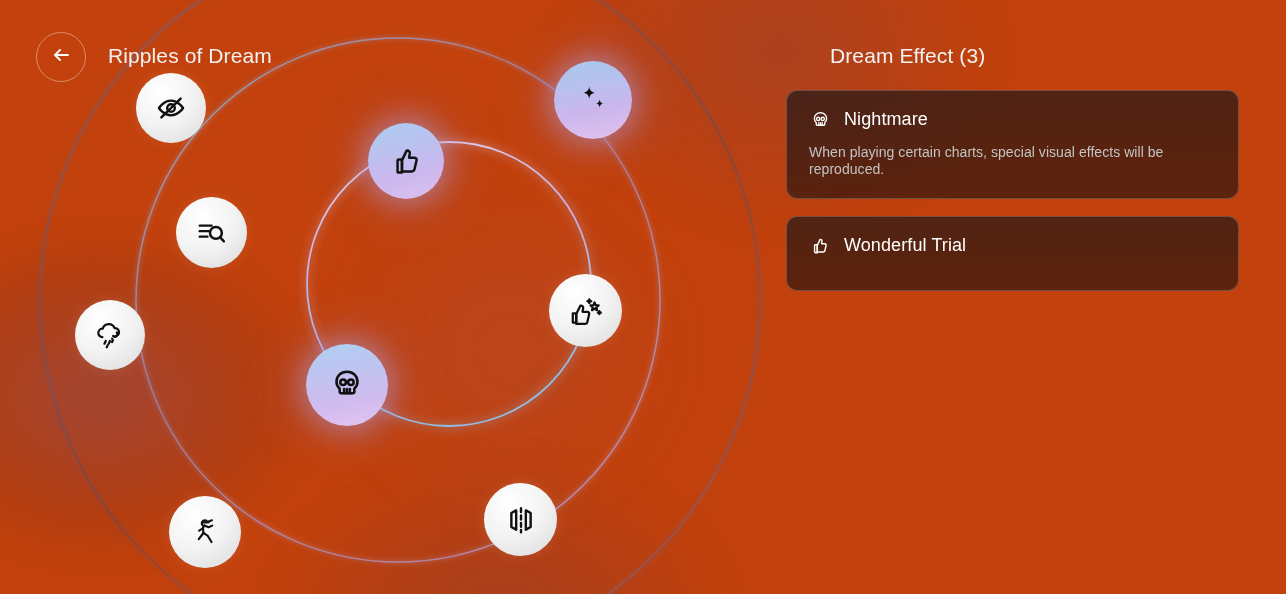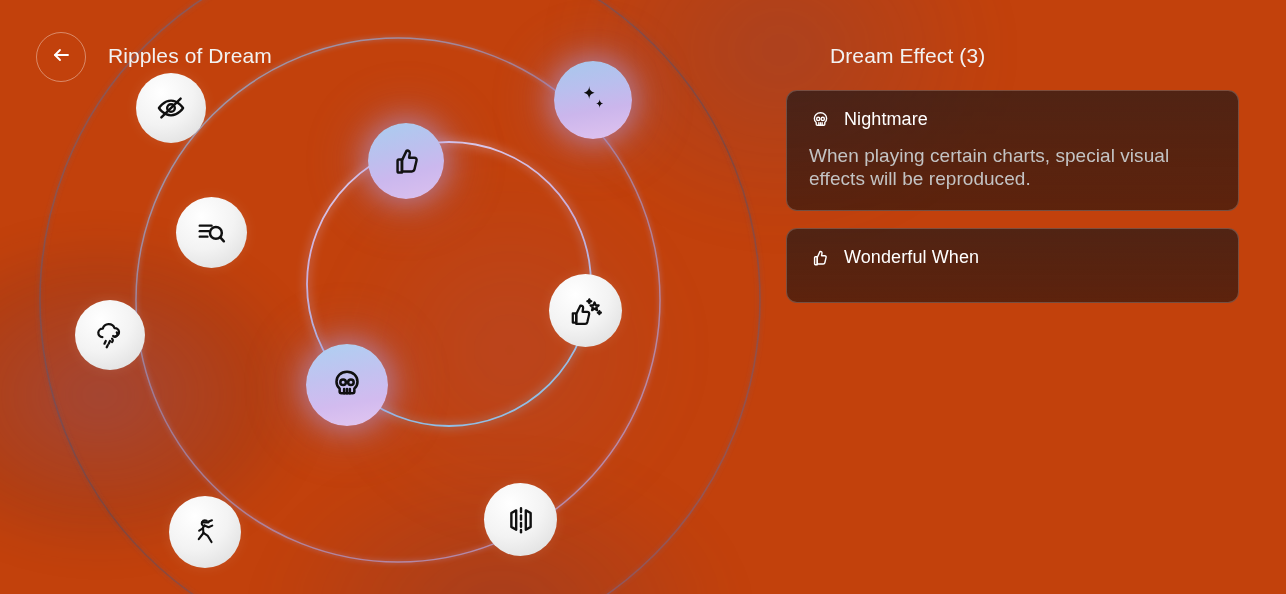--- a/index.html
+++ b/index.html
@@ -147,21 +147,21 @@
     align-items: center;
     justify-content: center;
     flex: 0 0 auto;
   }
   .card-title {
     font-size: 18px;
     color: #ffffff;
     letter-spacing: 0.1px;
   }
   .card-desc {
-    font-size: 19px;
+    font-size: 14px;
     line-height: 1.22;
     color: #c3c3c3;
     letter-spacing: 0.05px;
   }
   .card-desc .em {
     color: #ffffff;
     font-weight: bold;
   }
 </style>
 </head>
@@ -351,19 +351,19 @@
     </div>
 
     <div class="effect-card">
       <div class="card-head">
         <span class="card-icon">
           <svg width="20" height="20" viewBox="0 0 24 24" fill="none" stroke="#ffffff" stroke-width="1.7" stroke-linecap="round" stroke-linejoin="round">
             <path d="M6.5 10.5h2.2V20H6.5a1 1 0 0 1-1-1v-7.5a1 1 0 0 1 1-1z"></path>
             <path d="M8.7 11.2l3.4-7.1c1.4-.3 2.4.6 2.3 2l-.5 3.1h3.8c1.1 0 1.9 1 1.6 2.1l-1.5 6.4c-.2.9-1 1.5-1.9 1.5H8.7z"></path>
           </svg>
         </span>
-        <span class="card-title">Wonderful When</span>
+        <span class="card-title">Wonderful Trial</span>
       </div>
     </div>
 
   </div>
 
 </div>
 
 </body></html>

